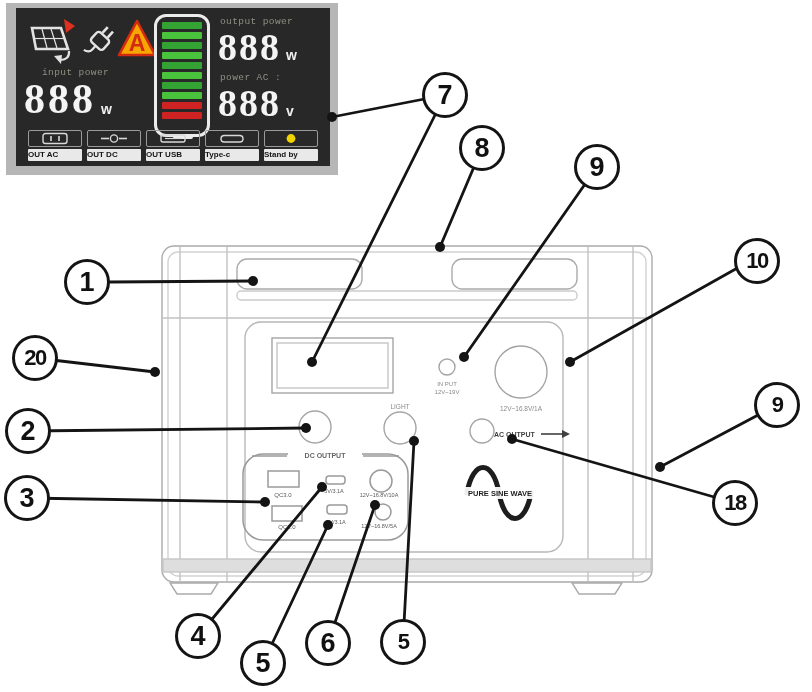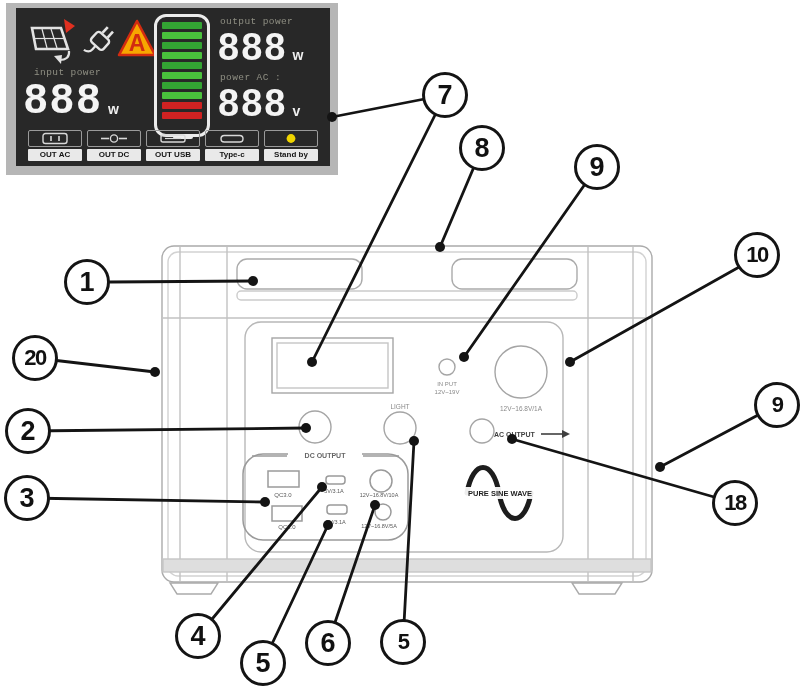--- a/index.html
+++ b/index.html
@@ -17,36 +17,36 @@
   body{width:812px;height:692px;font-family:"Liberation Sans",sans-serif;}
   .stage{position:relative;width:812px;height:692px;background:#fff;overflow:hidden;}
   .art{position:absolute;left:0;top:0;z-index:2;}
 
   
   .lcd{position:absolute;left:6px;top:3px;width:332px;height:172px;background:#b6b6b6;z-index:1;}
   .lcd-screen{position:absolute;left:10px;top:5px;width:314px;height:158px;background:var(--lcd-background,#282828);}
   .abs{position:absolute;}
   .lcd-label{position:absolute;color:#8f8f83;font-size:9.5px;letter-spacing:.4px;white-space:nowrap;font-family:Liberation Mono, monospace;}
   .d-row{position:absolute;display:flex;align-items:flex-end;}
-  .digits{font-family:Liberation Sans, sans-serif;font-weight:bold;color:#f4f4f4;line-height:1;}
+  .digits{font-family:Liberation Serif, serif;font-weight:bold;color:#f4f4f4;line-height:1;}
   .d-big{font-size:42px;letter-spacing:3px;}
   .d-med{font-size:38px;letter-spacing:2px;}
   .unit{font-size:14px;color:#efefef;font-weight:bold;margin-left:5px;margin-bottom:3px;font-family:"Liberation Sans",sans-serif;}
   .batt{position:absolute;left:138px;top:6px;width:50px;height:112px;border:3px solid #ececec;border-radius:12px;
         display:flex;flex-direction:column;align-items:center;gap:3px;padding-top:5px;}
   .bar{width:40px;height:7px;border-radius:1px;}
   .bar.g{background:var(--battery-green,#33a433);}
   .bar.g2{background:var(--battery-green-bright,#49c23c);}
   .bar.r{background:var(--battery-red,#cf2222);}
   .batt-tab{position:absolute;left:157px;top:126px;width:20px;height:5px;background:#ececec;border-radius:2px;}
   .status{position:absolute;left:12px;top:122px;display:flex;gap:5px;}
   .cell{width:54px;}
   .cell-icon{height:15px;border:1px solid #9a9a9a;border-radius:2px;display:flex;align-items:center;justify-content:center;}
   .cell-label{margin-top:2px;height:12px;background:#e9e9e9;color:#141414;font-size:8px;font-weight:bold;
-              text-align:center;line-height:12px;border-radius:1px;white-space:nowrap;overflow:hidden;}
+              text-align:left;line-height:12px;border-radius:1px;white-space:nowrap;overflow:hidden;}
 
   
   .co{position:absolute;width:46px;height:46px;box-sizing:border-box;border:3.5px solid var(--line-black,#141414);
       border-radius:50%;background:#fff;display:flex;align-items:center;justify-content:center;
       font-weight:bold;font-size:27px;color:#111;z-index:3;}
   .co.two{font-size:22px;letter-spacing:-1.5px;}
 
   
   .callout-line{stroke:var(--line-black,#141414);}
   .callout-dot{fill:var(--line-black,#141414);}
@@ -77,21 +77,21 @@
           <line x1="22.5" y1="4" x2="22.5" y2="12" stroke-width="2.6"></line>
           <path d="M19,26 v5 q0,5 -6,6" stroke-width="2.2"></path>
         </g>
       </svg>
 
       <svg class="abs" style="left:100px;top:10px" width="42" height="42" viewBox="0 0 42 42">
         <polygon points="21,3 39,37 3,37" fill="var(--warning-yellow,#f7a600)" stroke="var(--warning-red,#d22b10)" stroke-width="2.6" stroke-linejoin="round"></polygon>
         <text x="21" y="33" text-anchor="middle" font-size="23" font-weight="bold" fill="var(--warning-red,#d22b10)">A</text>
       </svg>
 
-      <div class="lcd-label" style="left:18px;top:59px">input power</div>
+      <div class="lcd-label" style="left:26px;top:59px">input power</div>
       <div class="d-row" style="left:8px;top:70px">
         <span class="digits d-big">888</span>
         <span class="unit">w</span>
       </div>
 
       <div class="batt">
           <div class="bar g"></div>
           <div class="bar g2"></div>
           <div class="bar g"></div>
           <div class="bar g2"></div>
@@ -290,21 +290,21 @@
     </div>
   <div class="co" style="left:422px;top:72px">
       <span>7</span>
     </div>
   <div class="co" style="left:459px;top:125px">
       <span>8</span>
     </div>
   <div class="co" style="left:574px;top:144px">
       <span>9</span>
     </div>
-  <div class="co two" style="left:734px;top:232px">
+  <div class="co two" style="left:734px;top:238px">
       <span>10</span>
     </div>
   <div class="co two" style="left:12px;top:335px">
       <span>20</span>
     </div>
   <div class="co two" style="left:712px;top:480px">
       <span>18</span>
     </div>
   <div class="co two" style="left:754px;top:382px">
       <span>9</span>

